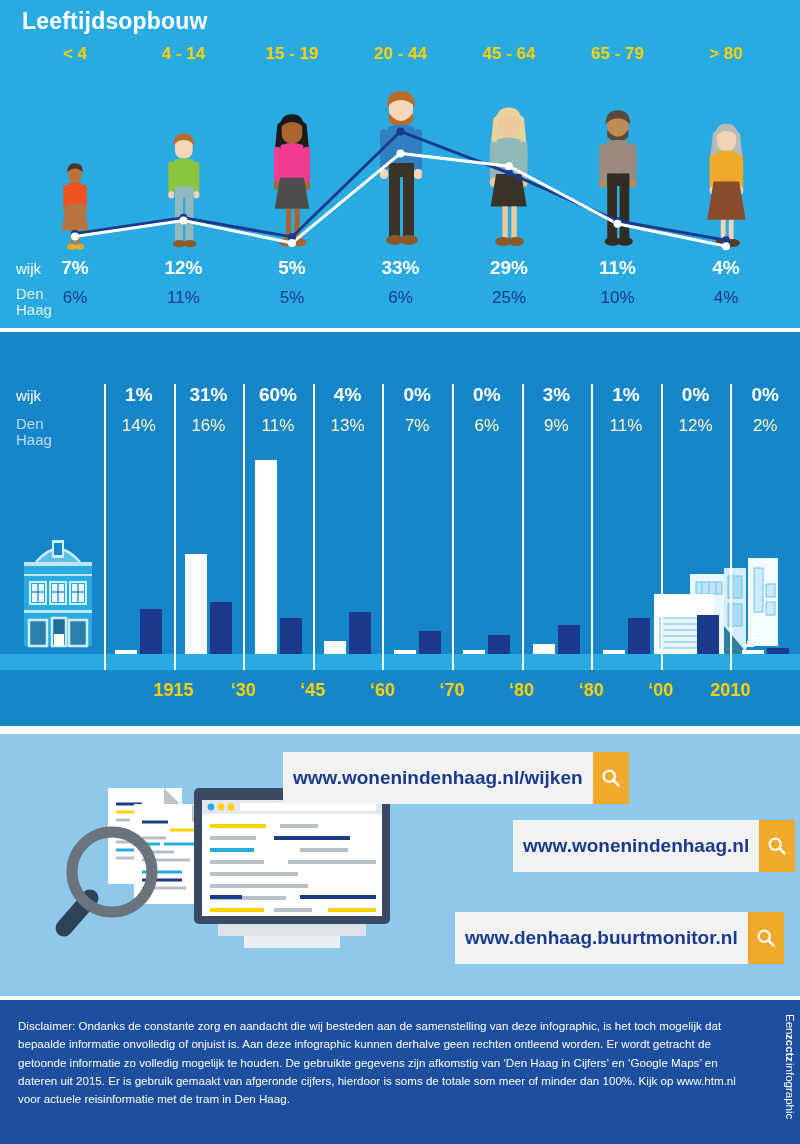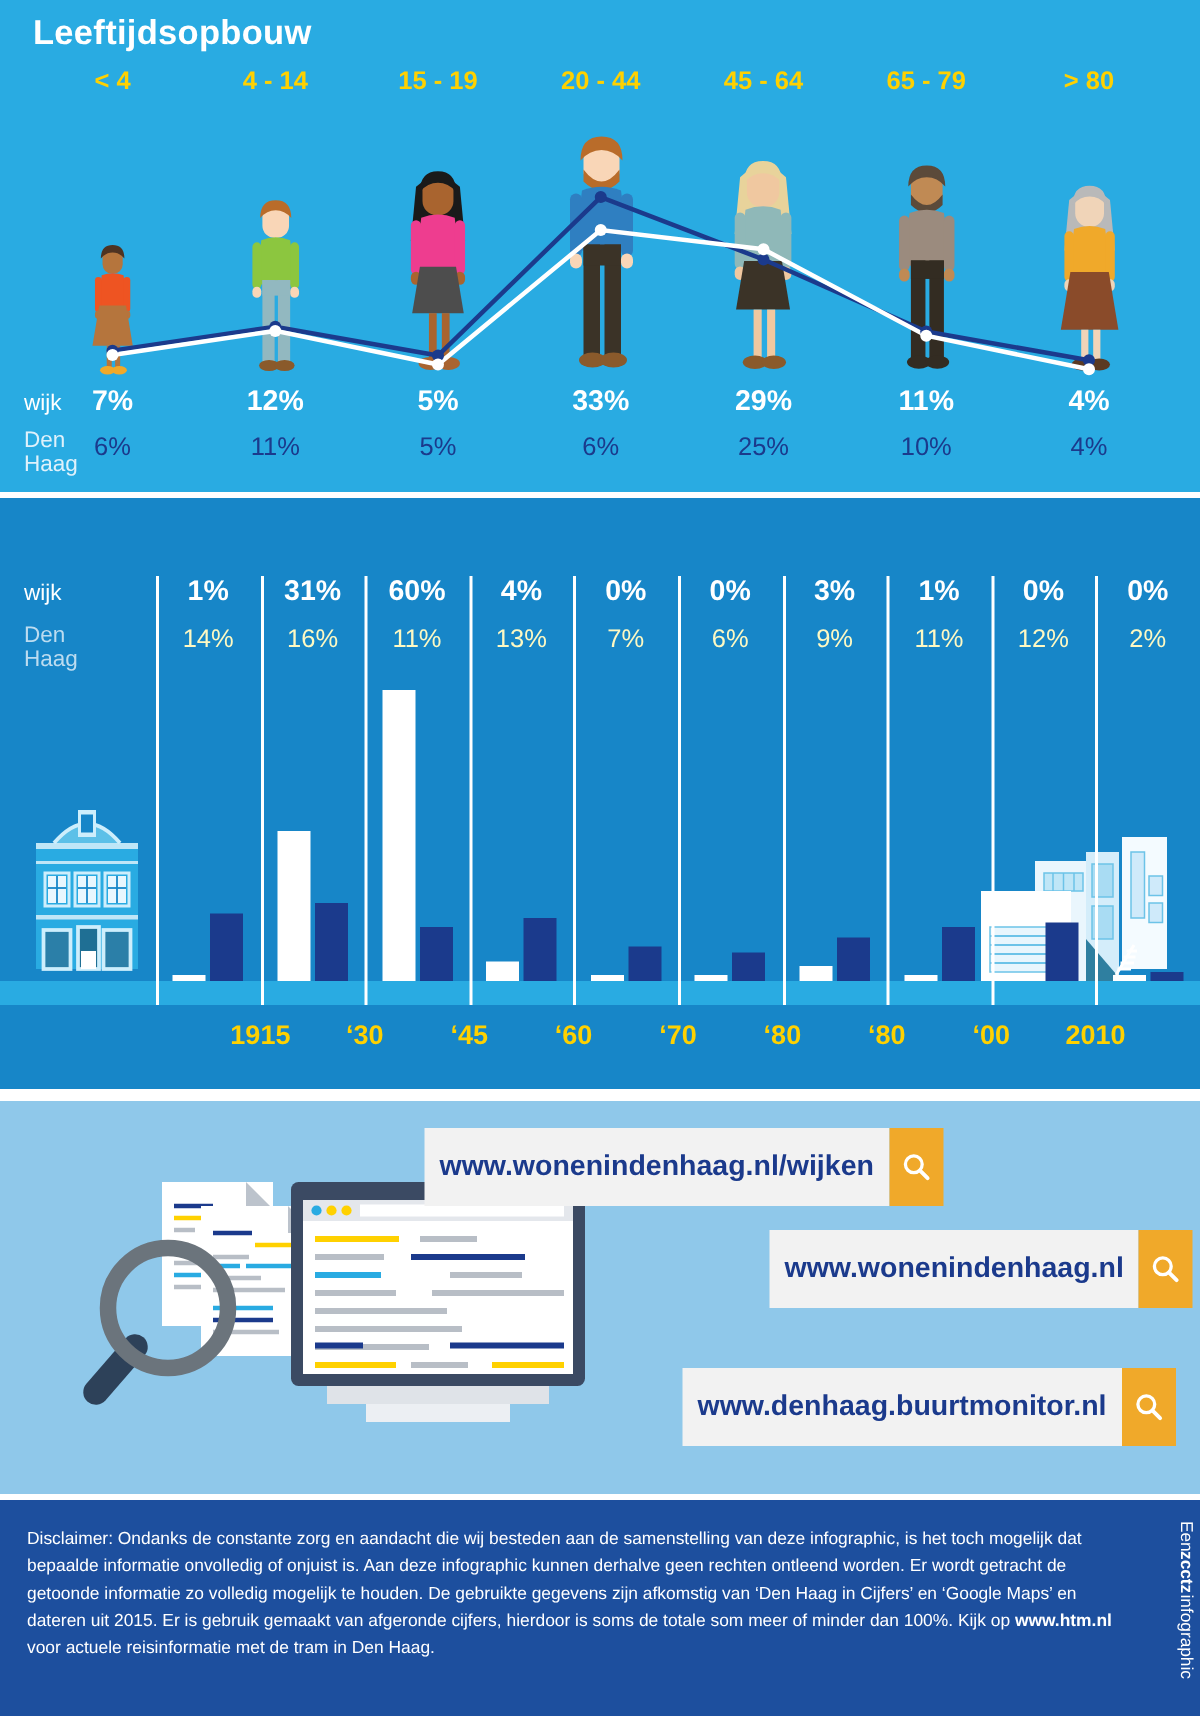--- a/index.html
+++ b/index.html
@@ -92,21 +92,21 @@
 
   
   #sec-disc {
     position: absolute; left: 0; top: 1000px; width: 800px; height: 144px;
     background: #1d4f9e;
   }
   #disc-text {
     position: absolute; left: 18px; top: 17px; width: 730px;
     color: #ffffff; font-size: 11.6px; line-height: 1.58; text-align: left;
   }
-  #disc-text b { font-weight: bold; }
+  #disc-text b { font-weight: normal; }
   #credit {
     position: absolute; right: 4px; top: 14px; height: 116px;
     writing-mode: vertical-rl; color: #ffffff; font-size: 11.5px;
     display: flex; align-items: flex-end; justify-content: flex-start;
   }
   #credit b { font-weight: bold; }
 </style>
 </head>
 <body>
 

